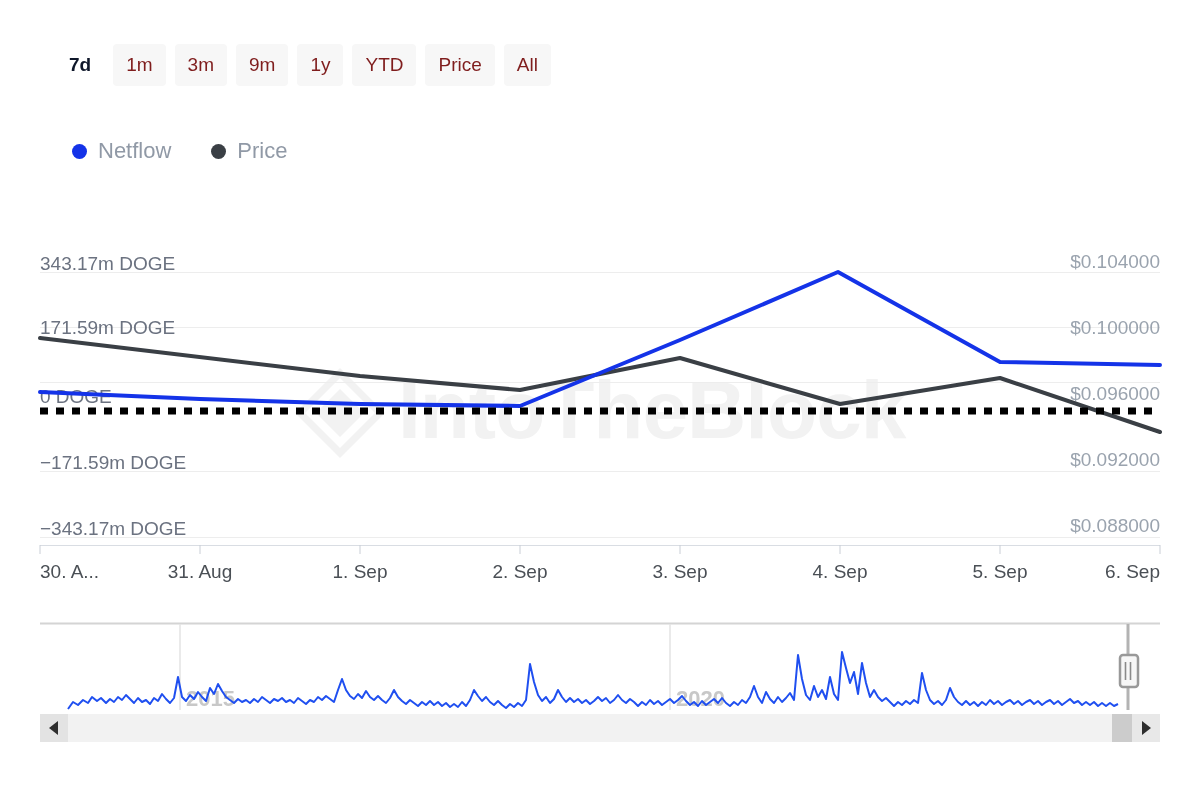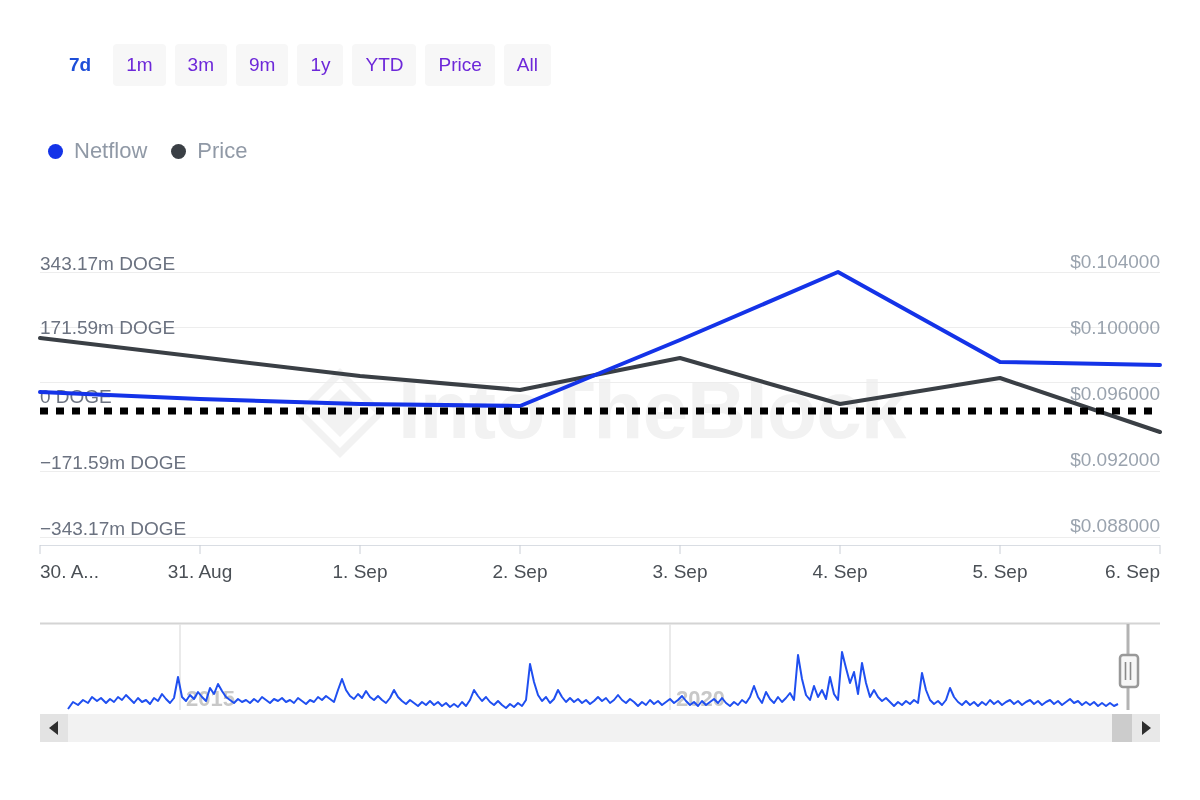--- a/index.html
+++ b/index.html
@@ -22,43 +22,43 @@
     left: 56px;
     top: 44px;
     display: flex;
     align-items: center;
     gap: 9px;
     height: 42px;
   }
   .range-btn {
     font-size: 19px;
     line-height: 1;
-    color: #6d28d9;
+    color: #7f1d1d;
     background: #f7f7f7;
     border: none;
     border-radius: 4px;
     padding: 11px 13px 12px 13px;
     cursor: pointer;
     font-family: "Liberation Sans", sans-serif;
     white-space: nowrap;
   }
   .range-btn.selected {
     background: #ffffff;
     font-weight: bold;
-    color: #1d4ed8;
+    color: #0f172a;
   }
 
   
   #chart-legend {
     position: absolute;
-    left: 48px;
+    left: 72px;
     top: 134px;
     display: flex;
     align-items: center;
-    gap: 24px;
+    gap: 40px;
     height: 34px;
   }
   .legend-item {
     display: flex;
     align-items: center;
     gap: 11px;
     cursor: pointer;
   }
   .legend-dot {
     width: 15px;

